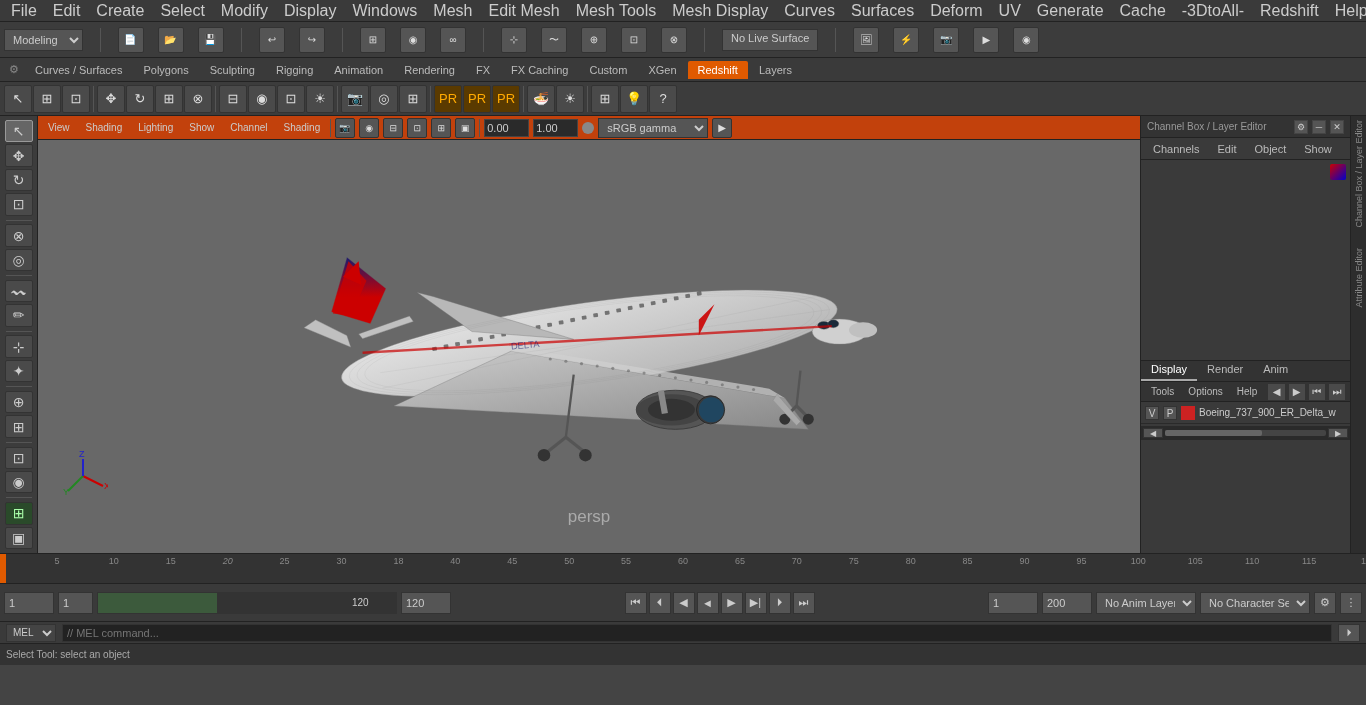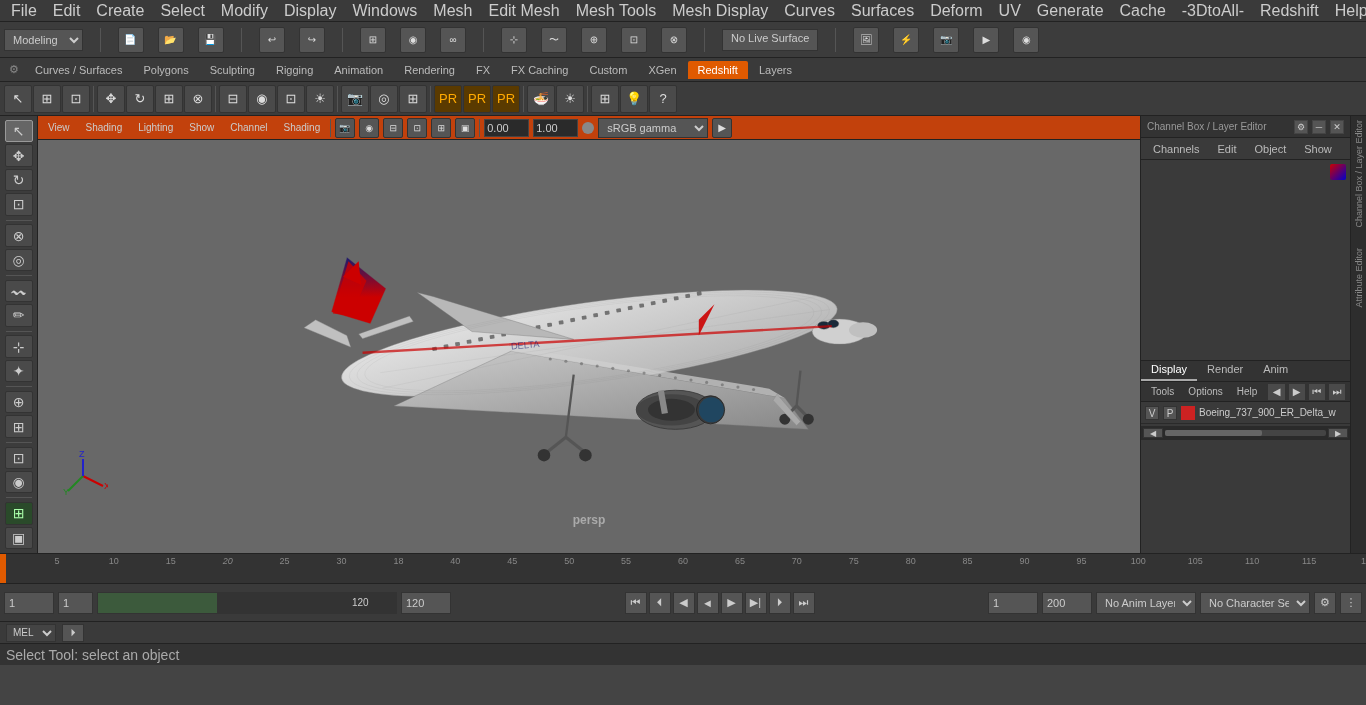--- a/index.html
+++ b/index.html
@@ -164,22 +164,21 @@
     #airplane-svg {
       width: 85%;
       max-height: 100%;
     }
     #persp-label {
       position: absolute;
       bottom: 4px;
       left: 50%;
       transform: translateX(-50%);
       color: #aaa;
-      font-size: 12px;
-      font-weight: bold;
+      font-size: 17px;
     }
 
     
     #right-panel {
       width: 210px;
       background: #3c3c3c;
       border-left: 1px solid #222;
       display: flex;
       flex-direction: column;
     }
@@ -319,21 +318,21 @@
       display: flex;
       align-items: center;
       padding: 0 6px;
       gap: 8px;
     }
     .sb-select {
       height: 18px; background: #444; border: 1px solid #333;
       color: #ccc; font-size: 10px; padding: 0 2px;
     }
     #status-text {
-      flex: 1; font-size: 14px; color: #aaa;
+      flex: 1; font-size: 10px; color: #aaa;
     }
 
     
     #cmd-line {
       height: 22px;
       background: #3a3a3a;
       border-top: 1px solid #222;
       display: flex;
       align-items: center;
       padding: 0 6px;
@@ -870,18 +869,19 @@
     <div class="play-btn">⚙</div>
     <div class="play-btn">⋮</div>
   </div>
 </div>
 
 <div id="cmd-line">
   <select class="sb-select" style="width:50px;height:18px;">
     <option>MEL</option>
     <option>Python</option>
   </select>
+  <input type="text" id="cmd-input" placeholder="// MEL command..." style="">
   <div style="width:22px;height:18px;background:#555;border:1px solid #333;display:flex;align-items:center;justify-content:center;font-size:10px;cursor:pointer;">⏵</div>
 </div>
 
 <div id="status-bar">
   <span id="status-text">Select Tool: select an object</span>
 </div>
 
 </body></html>

